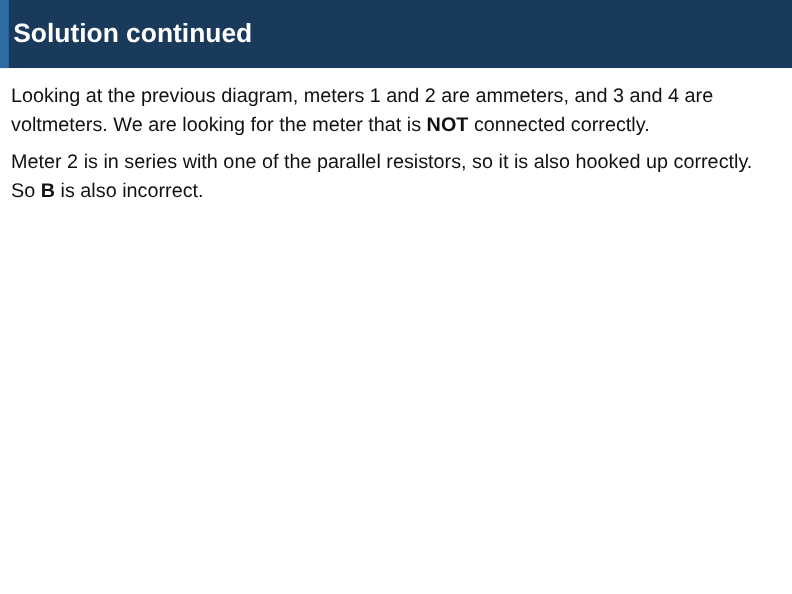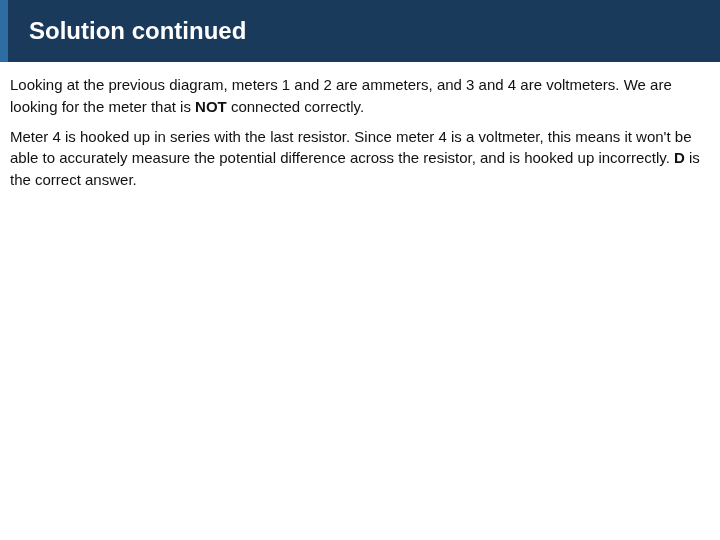--- a/index.html
+++ b/index.html
@@ -37,34 +37,34 @@
       width: 8px;
       height: 62px;
       background-color: #2e6da4;
       flex-shrink: 0;
     }
 
     .header-title {
       color: #ffffff;
       font-size: 24px;
       font-weight: bold;
-      padding-left: 21px;
+      padding-left: 4px;
     }
 
     .content-area {
       flex: 1;
       padding: 12px 14px 12px 10px;
       background: #ffffff;
       display: flex;
       flex-direction: column;
       gap: 8px;
     }
 
     .paragraph {
-      font-size: 15px;
+      font-size: 18px;
       color: #111111;
       line-height: 1.45;
     }
 
     .paragraph b {
       font-weight: bold;
     }
   </style>
 </head>
 <body>
@@ -76,20 +76,20 @@
     <span class="header-title">Solution continued</span>
   </div>
 
   <div class="content-area">
 
     <p class="paragraph">
       Looking at the previous diagram, meters 1 and 2 are ammeters, and 3 and 4 are voltmeters. We are looking for the meter that is <b>NOT</b> connected correctly.
     </p>
 
 
+    <p class="paragraph">
+      Meter 2 is in series with one of the parallel resistors, so it is also hooked up correctly. So <b>B</b> is also incorrect.
+    </p>
 
 
-    <p class="paragraph">
-      Meter 4 is hooked up in series with the last resistor. Since meter 4 is a voltmeter, this means it won't be able to accurately measure the potential difference across the resistor, and is hooked up incorrectly. <b>D</b> is the correct answer.
-    </p>
 
   </div>
 </div>
 
 </body></html>

